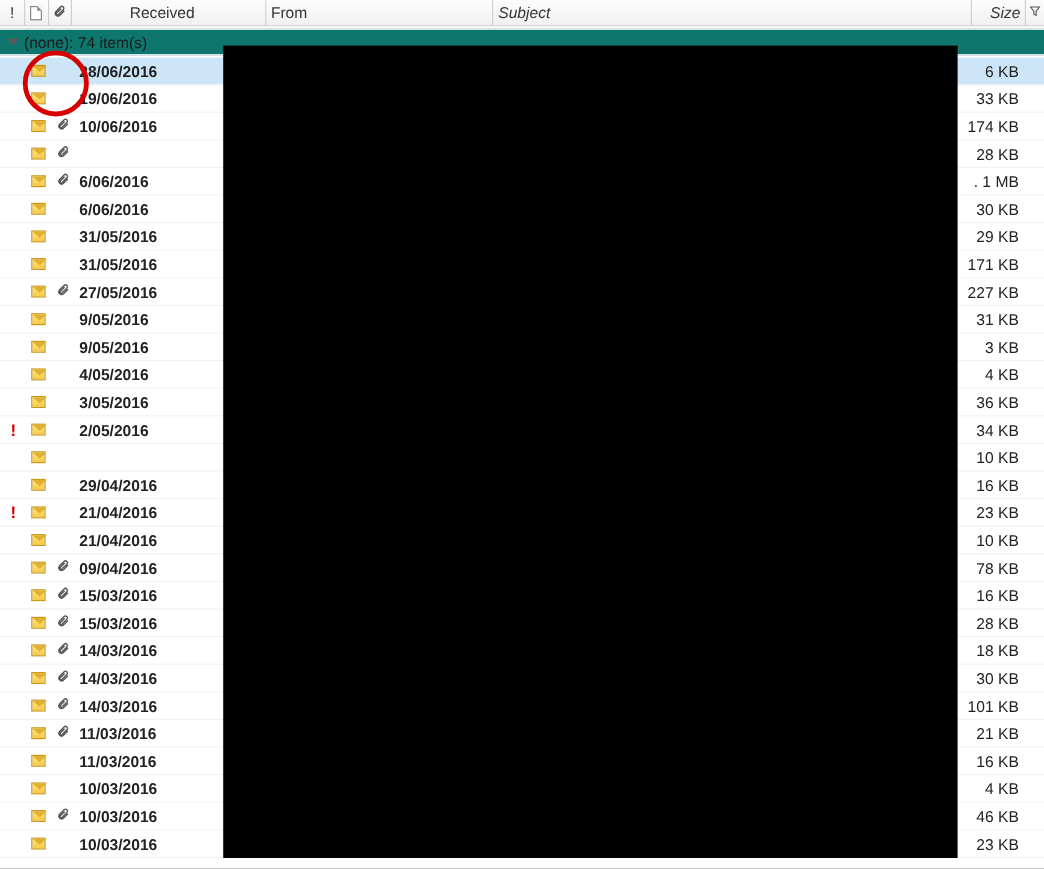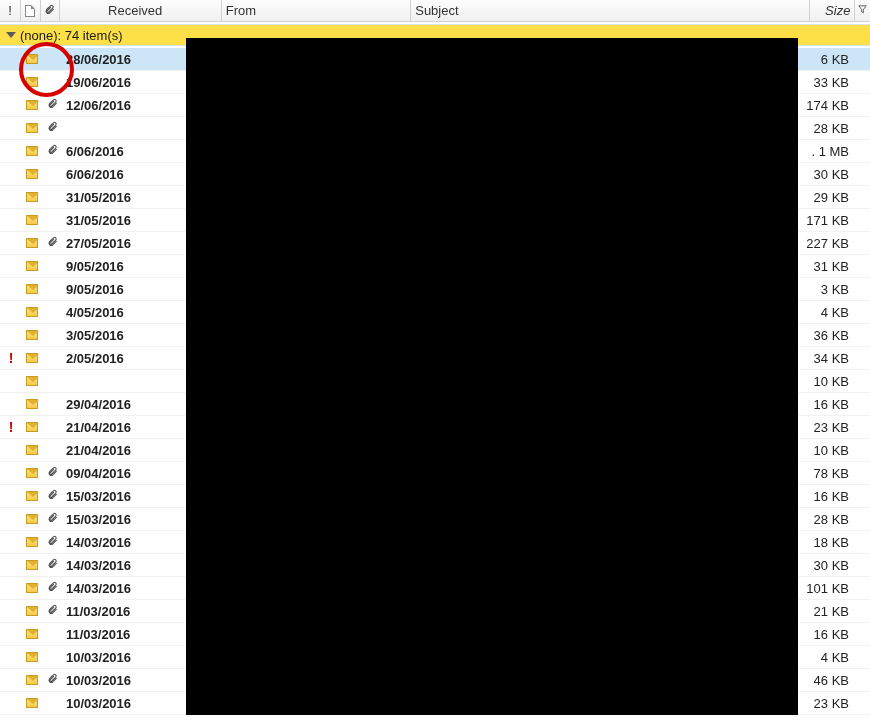--- a/index.html
+++ b/index.html
@@ -30,26 +30,26 @@
       display: flex;
       align-items: center;
       white-space: nowrap;
       overflow: hidden;
     }
     .col-importance { width: 22px; justify-content: center; }
     .col-icon       { width: 20px; justify-content: center; }
     .col-attach     { width: 20px; justify-content: center; }
     .col-received   { width: 124px; margin-left: 44px; }
     .col-from       { width: 200px; }
-    .col-subject    { width: 421px; }
+    .col-subject    { width: 421px; font-style: italic; }
     .col-size       { width: 48px; justify-content: flex-end; font-style: italic; }
     .col-flag       { width: 15px; justify-content: center; border-right: none; }
 
     .group-row {
-      background: #fde047;
+      background: #0f766e;
       border-top: 1px solid #d8e2ea;
       border-bottom: 1px solid #d8e2ea;
       padding: 3px 6px;
       display: flex;
       align-items: center;
       color: #1a1a1a;
       height: 22px;
       margin-top: 2px;
       margin-bottom: 2px;
     }
@@ -207,21 +207,21 @@
     <div class="mail-row">
       <div class="cell c-importance"></div>
       <div class="cell c-icon">
         <span class="envelope-icon"></span>
       </div>
       <div class="cell c-attach">
         <span class="clip-icon"><svg viewBox="0 0 24 24" fill="none" stroke="#555" stroke-width="2.5">
             <path d="M21 11l-8.5 8.5a5 5 0 01-7-7L14 4a3.5 3.5 0 015 5l-9 9a2 2 0 01-3-3l8-8"></path>
           </svg></span>
       </div>
-      <div class="cell c-received">12/06/2016</div>
+      <div class="cell c-received">10/06/2016</div>
       <div class="cell c-middle"></div>
       <div class="cell c-size">174 KB</div>
       <div class="cell c-flag"></div>
     </div>
     <div class="mail-row">
       <div class="cell c-importance"></div>
       <div class="cell c-icon">
         <span class="envelope-icon"></span>
       </div>
       <div class="cell c-attach">

